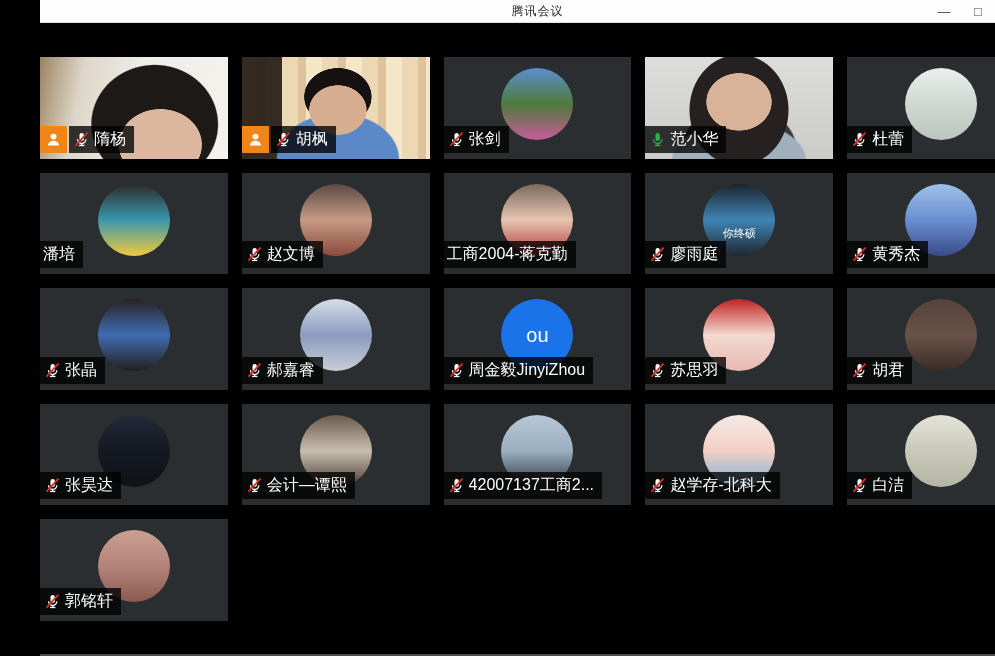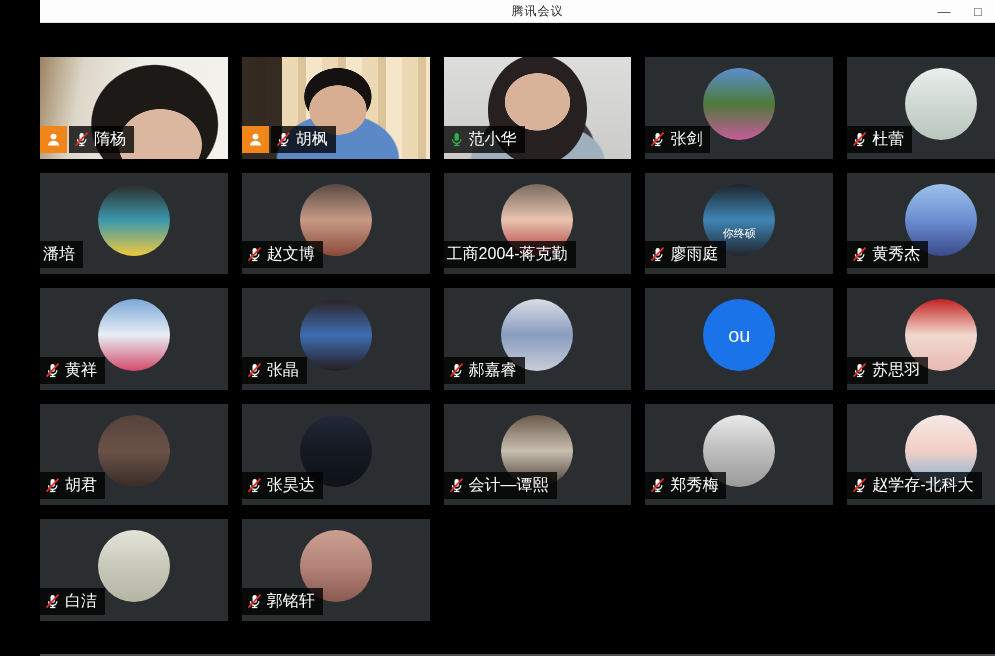--- a/index.html
+++ b/index.html
@@ -114,56 +114,56 @@
           <path d="M4.8 8.8 a4.4 4.4 0 0 0 8.8 0" fill="none" stroke="#fff" stroke-width="1.4"></path>
           <line x1="9.2" y1="13.2" x2="9.2" y2="15" stroke="#fff" stroke-width="1.4"></line>
           <line x1="6.3" y1="15.3" x2="12.1" y2="15.3" stroke="#fff" stroke-width="1.4"></line>
           <line x1="2.6" y1="15.4" x2="15.4" y2="1.8" stroke="#d93025" stroke-width="1.9"></line>
         </svg>
 
         <span class="pname">胡枫</span>
       </span>
     </div>
   </div>
+      <div class="tile">
+    <div class="avatar" style="background: linear-gradient(rgb(91, 143, 208), rgb(78, 122, 58), rgb(199, 91, 155));">
+      
+    </div>
+    <div class="label-row">
+
+      <span class="name-label">
+        <svg class="mic" width="17" height="17" viewBox="0 0 18 18">
+          <rect x="6.9" y="2.2" width="4.6" height="8.2" rx="2.3" fill="#fff"></rect>
+          <path d="M4.8 8.8 a4.4 4.4 0 0 0 8.8 0" fill="none" stroke="#fff" stroke-width="1.4"></path>
+          <line x1="9.2" y1="13.2" x2="9.2" y2="15" stroke="#fff" stroke-width="1.4"></line>
+          <line x1="6.3" y1="15.3" x2="12.1" y2="15.3" stroke="#fff" stroke-width="1.4"></line>
+          <line x1="2.6" y1="15.4" x2="15.4" y2="1.8" stroke="#d93025" stroke-width="1.9"></line>
+        </svg>
+
+        <span class="pname">张剑</span>
+      </span>
+    </div>
+  </div>
       <div class="tile scene-fanxiaohua">
 
     <div class="label-row">
 
       <span class="name-label">
 
         <svg class="mic" width="17" height="17" viewBox="0 0 18 18">
           <rect x="6.9" y="2.2" width="4.6" height="8.2" rx="2.3" fill="#2bb24c"></rect>
           <path d="M4.8 8.8 a4.4 4.4 0 0 0 8.8 0" fill="none" stroke="#2bb24c" stroke-width="1.4"></path>
           <line x1="9.2" y1="13.2" x2="9.2" y2="15" stroke="#2bb24c" stroke-width="1.4"></line>
           <line x1="6.3" y1="15.3" x2="12.1" y2="15.3" stroke="#2bb24c" stroke-width="1.4"></line>
         </svg>
         <span class="pname">范小华</span>
       </span>
     </div>
   </div>
       <div class="tile">
-    <div class="avatar" style="background: linear-gradient(rgb(91, 143, 208), rgb(78, 122, 58), rgb(199, 91, 155));">
-      
-    </div>
-    <div class="label-row">
-
-      <span class="name-label">
-        <svg class="mic" width="17" height="17" viewBox="0 0 18 18">
-          <rect x="6.9" y="2.2" width="4.6" height="8.2" rx="2.3" fill="#fff"></rect>
-          <path d="M4.8 8.8 a4.4 4.4 0 0 0 8.8 0" fill="none" stroke="#fff" stroke-width="1.4"></path>
-          <line x1="9.2" y1="13.2" x2="9.2" y2="15" stroke="#fff" stroke-width="1.4"></line>
-          <line x1="6.3" y1="15.3" x2="12.1" y2="15.3" stroke="#fff" stroke-width="1.4"></line>
-          <line x1="2.6" y1="15.4" x2="15.4" y2="1.8" stroke="#d93025" stroke-width="1.9"></line>
-        </svg>
-
-        <span class="pname">张剑</span>
-      </span>
-    </div>
-  </div>
-      <div class="tile">
     <div class="avatar" style="background: linear-gradient(rgb(234, 239, 237), rgb(207, 217, 210), rgb(185, 198, 189));">
       
     </div>
     <div class="label-row">
 
       <span class="name-label">
         <svg class="mic" width="17" height="17" viewBox="0 0 18 18">
           <rect x="6.9" y="2.2" width="4.6" height="8.2" rx="2.3" fill="#fff"></rect>
           <path d="M4.8 8.8 a4.4 4.4 0 0 0 8.8 0" fill="none" stroke="#fff" stroke-width="1.4"></path>
           <line x1="9.2" y1="13.2" x2="9.2" y2="15" stroke="#fff" stroke-width="1.4"></line>
@@ -250,39 +250,20 @@
           <line x1="9.2" y1="13.2" x2="9.2" y2="15" stroke="#fff" stroke-width="1.4"></line>
           <line x1="6.3" y1="15.3" x2="12.1" y2="15.3" stroke="#fff" stroke-width="1.4"></line>
           <line x1="2.6" y1="15.4" x2="15.4" y2="1.8" stroke="#d93025" stroke-width="1.9"></line>
         </svg>
 
         <span class="pname">黄秀杰</span>
       </span>
     </div>
   </div>
       <div class="tile">
-    <div class="avatar" style="background: linear-gradient(rgb(122, 168, 216), rgb(233, 238, 245), rgb(210, 74, 106));">
-      
-    </div>
-    <div class="label-row">
-
-      <span class="name-label">
-        <svg class="mic" width="17" height="17" viewBox="0 0 18 18">
-          <rect x="6.9" y="2.2" width="4.6" height="8.2" rx="2.3" fill="#fff"></rect>
-          <path d="M4.8 8.8 a4.4 4.4 0 0 0 8.8 0" fill="none" stroke="#fff" stroke-width="1.4"></path>
-          <line x1="9.2" y1="13.2" x2="9.2" y2="15" stroke="#fff" stroke-width="1.4"></line>
-          <line x1="6.3" y1="15.3" x2="12.1" y2="15.3" stroke="#fff" stroke-width="1.4"></line>
-          <line x1="2.6" y1="15.4" x2="15.4" y2="1.8" stroke="#d93025" stroke-width="1.9"></line>
-        </svg>
-
-        <span class="pname">黄祥</span>
-      </span>
-    </div>
-  </div>
-      <div class="tile">
     <div class="avatar" style="background: linear-gradient(rgb(42, 34, 37), rgb(63, 109, 178), rgb(36, 29, 32));">
       
     </div>
     <div class="label-row">
 
       <span class="name-label">
         <svg class="mic" width="17" height="17" viewBox="0 0 18 18">
           <rect x="6.9" y="2.2" width="4.6" height="8.2" rx="2.3" fill="#fff"></rect>
           <path d="M4.8 8.8 a4.4 4.4 0 0 0 8.8 0" fill="none" stroke="#fff" stroke-width="1.4"></path>
           <line x1="9.2" y1="13.2" x2="9.2" y2="15" stroke="#fff" stroke-width="1.4"></line>
@@ -310,20 +291,34 @@
         </svg>
 
         <span class="pname">郝嘉睿</span>
       </span>
     </div>
   </div>
       <div class="tile">
     <div class="avatar" style="background: rgb(26, 115, 232);">
       <span class="avatar-text" style="font-size: 20px;">ou</span>
     </div>
+    <div class="label-row">
+
+      <span class="name-label">
+        <svg class="mic" width="17" height="17" viewBox="0 0 18 18">
+          <rect x="6.9" y="2.2" width="4.6" height="8.2" rx="2.3" fill="#fff"></rect>
+          <path d="M4.8 8.8 a4.4 4.4 0 0 0 8.8 0" fill="none" stroke="#fff" stroke-width="1.4"></path>
+          <line x1="9.2" y1="13.2" x2="9.2" y2="15" stroke="#fff" stroke-width="1.4"></line>
+          <line x1="6.3" y1="15.3" x2="12.1" y2="15.3" stroke="#fff" stroke-width="1.4"></line>
+          <line x1="2.6" y1="15.4" x2="15.4" y2="1.8" stroke="#d93025" stroke-width="1.9"></line>
+        </svg>
+
+        <span class="pname">周金毅JinyiZhou</span>
+      </span>
+    </div>
   </div>
       <div class="tile">
     <div class="avatar" style="background: linear-gradient(rgb(195, 34, 34), rgb(241, 217, 207), rgb(233, 185, 178));">
       
     </div>
     <div class="label-row">
 
       <span class="name-label">
         <svg class="mic" width="17" height="17" viewBox="0 0 18 18">
           <rect x="6.9" y="2.2" width="4.6" height="8.2" rx="2.3" fill="#fff"></rect>
@@ -388,35 +383,35 @@
           <line x1="9.2" y1="13.2" x2="9.2" y2="15" stroke="#fff" stroke-width="1.4"></line>
           <line x1="6.3" y1="15.3" x2="12.1" y2="15.3" stroke="#fff" stroke-width="1.4"></line>
           <line x1="2.6" y1="15.4" x2="15.4" y2="1.8" stroke="#d93025" stroke-width="1.9"></line>
         </svg>
 
         <span class="pname">会计—谭熙</span>
       </span>
     </div>
   </div>
       <div class="tile">
-    <div class="avatar" style="background: linear-gradient(rgb(233, 233, 233), rgb(189, 189, 189), rgb(154, 154, 154));">
-      
-    </div>
-    <div class="label-row">
-
-      <span class="name-label">
-        <svg class="mic" width="17" height="17" viewBox="0 0 18 18">
-          <rect x="6.9" y="2.2" width="4.6" height="8.2" rx="2.3" fill="#fff"></rect>
-          <path d="M4.8 8.8 a4.4 4.4 0 0 0 8.8 0" fill="none" stroke="#fff" stroke-width="1.4"></path>
-          <line x1="9.2" y1="13.2" x2="9.2" y2="15" stroke="#fff" stroke-width="1.4"></line>
-          <line x1="6.3" y1="15.3" x2="12.1" y2="15.3" stroke="#fff" stroke-width="1.4"></line>
-          <line x1="2.6" y1="15.4" x2="15.4" y2="1.8" stroke="#d93025" stroke-width="1.9"></line>
-        </svg>
-
-        <span class="pname">郑秀梅</span>
+    <div class="avatar" style="background: linear-gradient(rgb(184, 198, 212), rgb(154, 176, 194), rgb(46, 52, 64));">
+      
+    </div>
+    <div class="label-row">
+
+      <span class="name-label">
+        <svg class="mic" width="17" height="17" viewBox="0 0 18 18">
+          <rect x="6.9" y="2.2" width="4.6" height="8.2" rx="2.3" fill="#fff"></rect>
+          <path d="M4.8 8.8 a4.4 4.4 0 0 0 8.8 0" fill="none" stroke="#fff" stroke-width="1.4"></path>
+          <line x1="9.2" y1="13.2" x2="9.2" y2="15" stroke="#fff" stroke-width="1.4"></line>
+          <line x1="6.3" y1="15.3" x2="12.1" y2="15.3" stroke="#fff" stroke-width="1.4"></line>
+          <line x1="2.6" y1="15.4" x2="15.4" y2="1.8" stroke="#d93025" stroke-width="1.9"></line>
+        </svg>
+
+        <span class="pname">42007137工商2...</span>
       </span>
     </div>
   </div>
       <div class="tile">
     <div class="avatar" style="background: linear-gradient(rgb(245, 233, 230), rgb(242, 207, 198), rgb(122, 176, 216));">
       
     </div>
     <div class="label-row">
 
       <span class="name-label">

